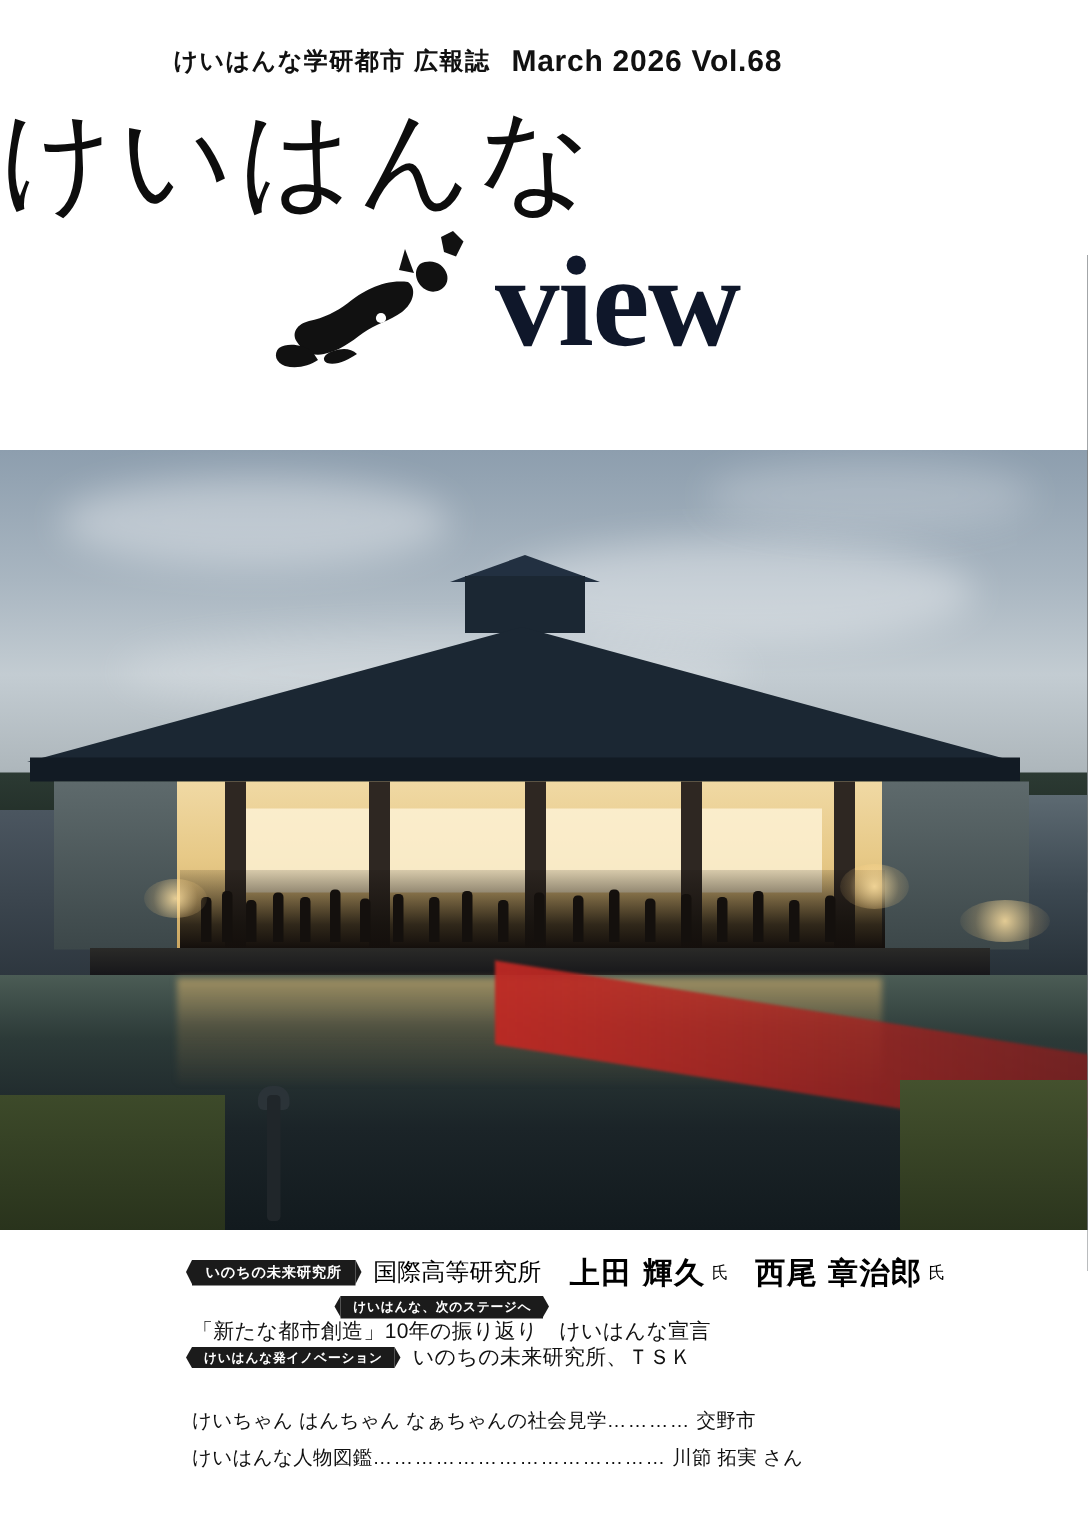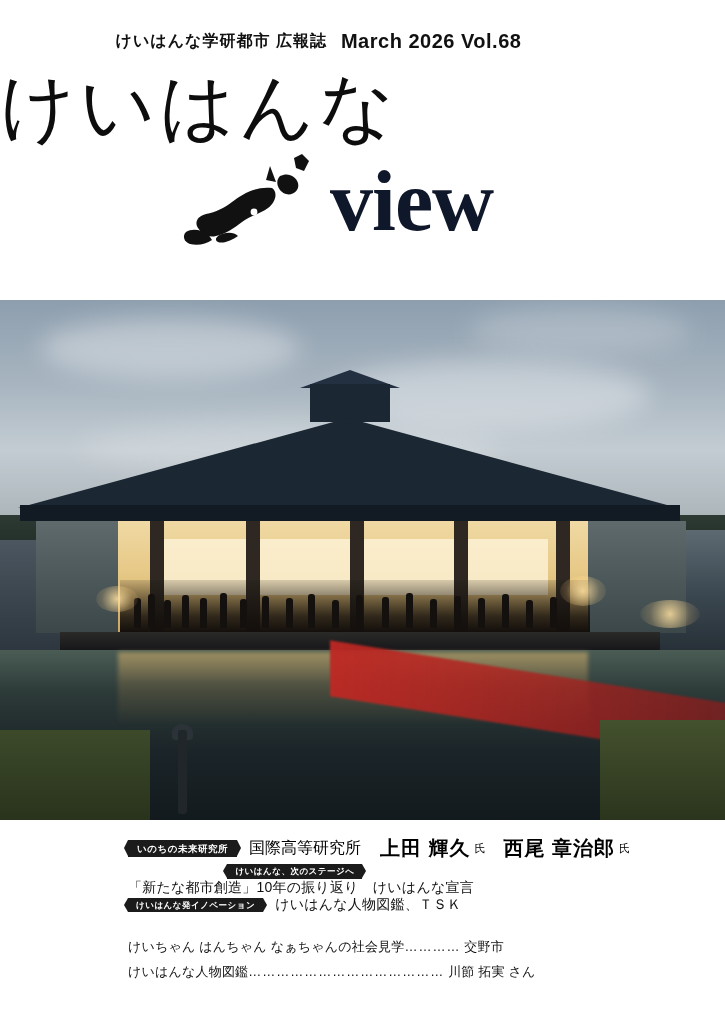--- a/index.html
+++ b/index.html
@@ -477,21 +477,21 @@
       <span class="suffix">氏</span>
     </div>
 
     <div class="toc-row row2">
       <span class="tag sm">けいはんな、次のステージへ</span>
       <span class="toc-text big">「新たな都市創造」10年の振り返り　けいはんな宣言</span>
     </div>
 
     <div class="toc-row row3">
       <span class="tag sm">けいはんな発イノベーション</span>
-      <span class="toc-text big">けいはんな人物図鑑、ＴＳＫ</span>
+      <span class="toc-text big">いのちの未来研究所、ＴＳＫ</span>
     </div>
 
     <div class="toc-line line2">
       <span>けいはんな人物図鑑</span><span class="dots">……………………………………</span><span> 川節 拓実 さん</span>
     </div>
 
     <div class="toc-line line1">
       <span>けいちゃん はんちゃん なぁちゃんの社会見学</span><span class="dots">…………</span><span> 交野市</span>
     </div>
 

